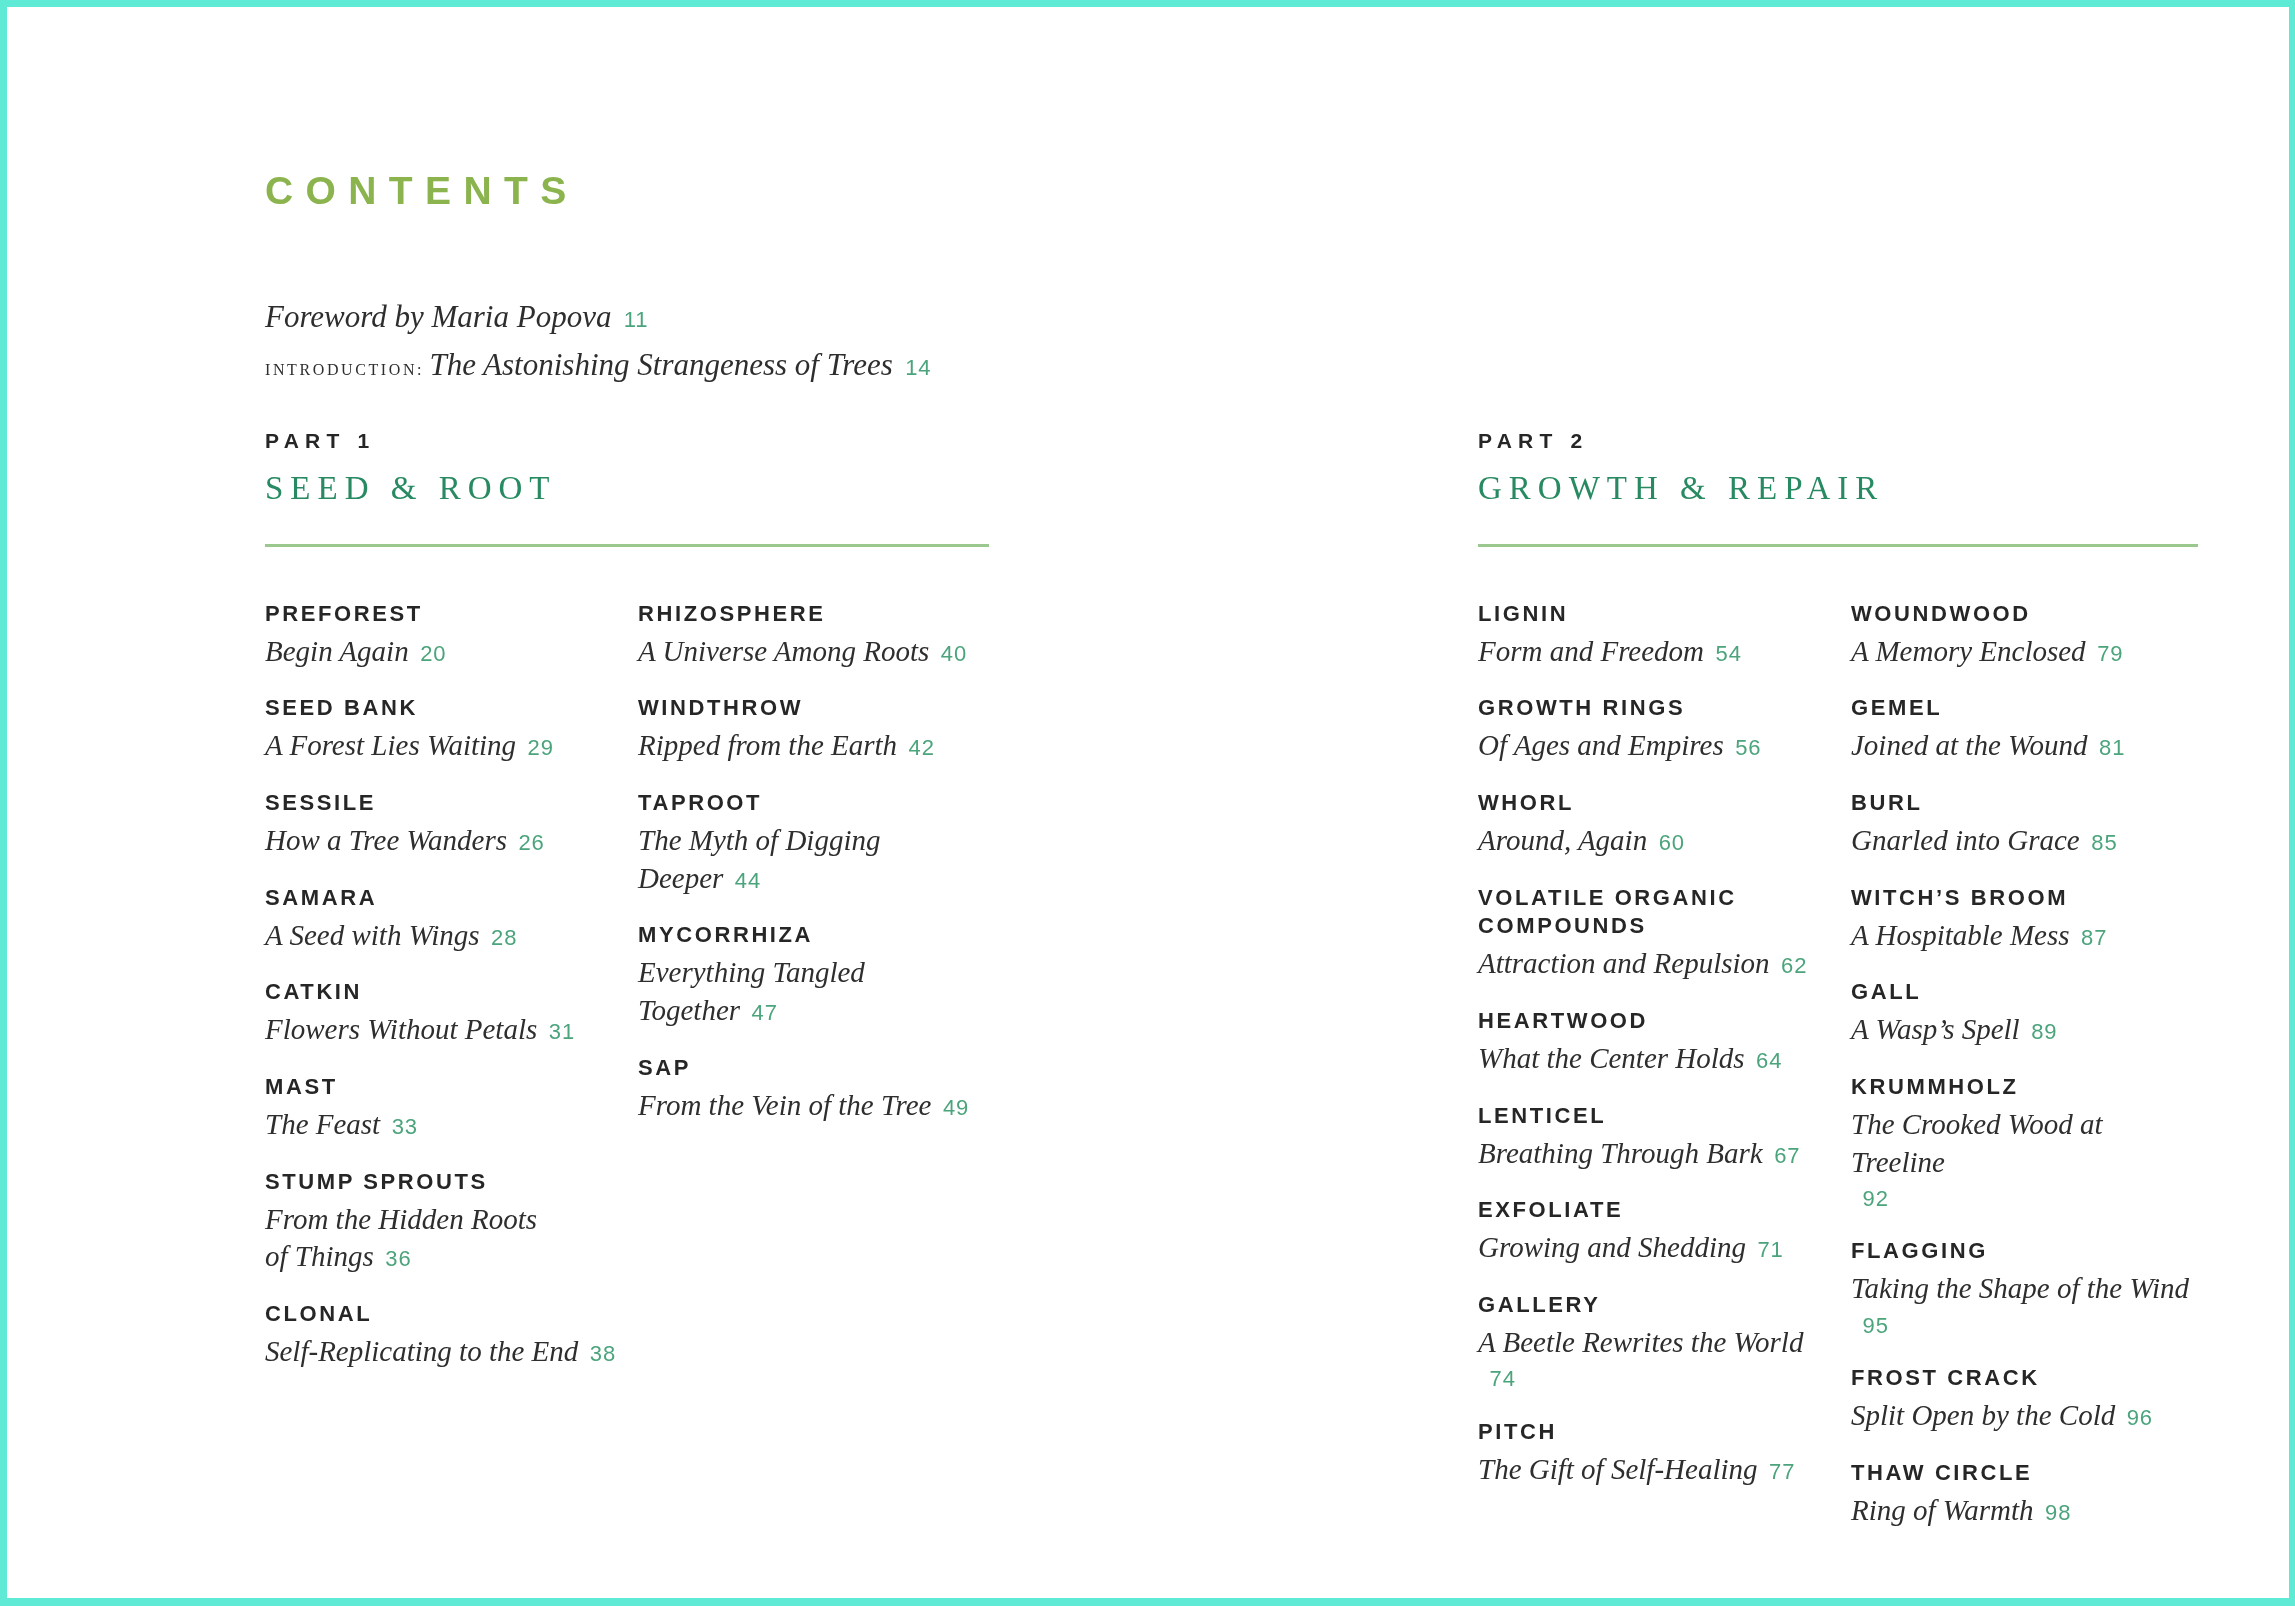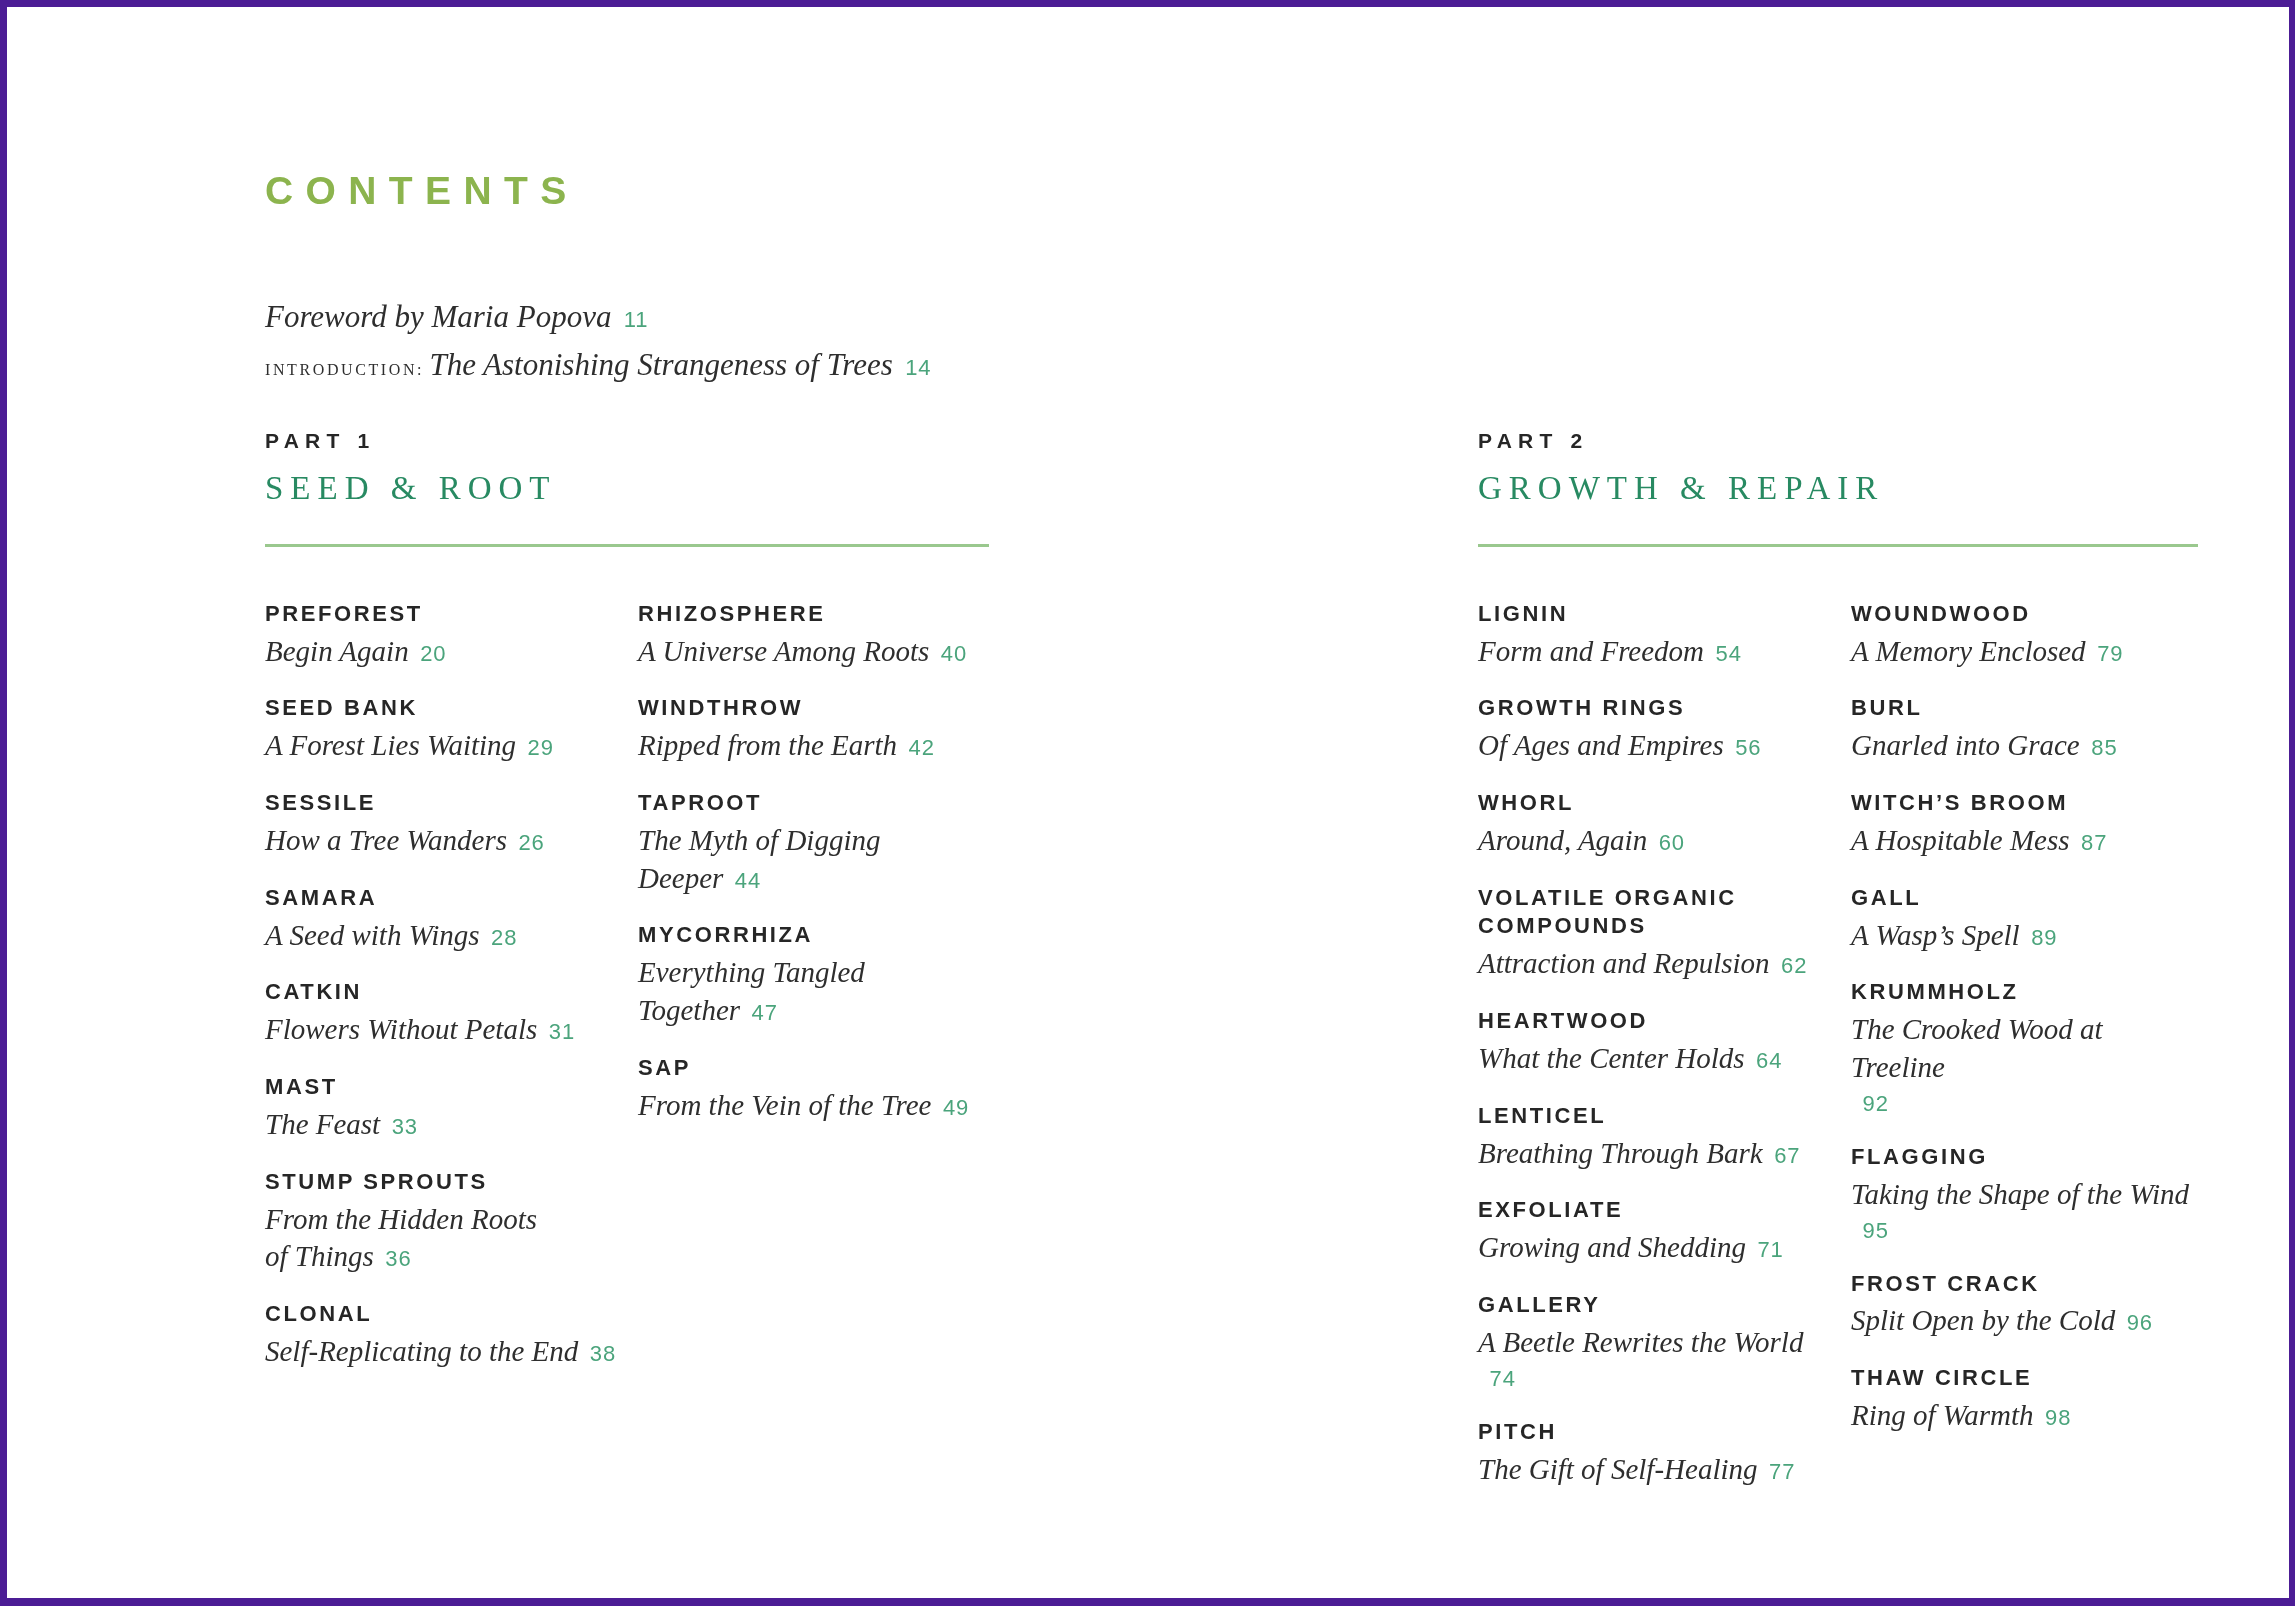--- a/index.html
+++ b/index.html
@@ -1,17 +1,17 @@
 <!DOCTYPE html>
 <html style="font-size:14px"><head>
 <meta charset="utf-8">
 <style>
   html,body { margin:0; padding:0; background:#C9CBCD; }
   .frame {
-    position:relative; width:2295px; height:1607px; background:#4c1d95;
+    position:relative; width:2295px; height:1607px; background:#5eead4;
     font-family:"Liberation Sans", sans-serif; overflow:hidden;
   }
   .page {
     position:absolute; left:7px; top:7px; width:2282px; height:1591px;
     background:#FFFFFF;
   }
 
   .contents-title {
     position:absolute; left:258px; top:164px; margin:0;
     font:700 39px/1 "Liberation Sans", sans-serif;
@@ -186,20 +186,24 @@
               <div class="entry-heading">PITCH</div>
               <div class="entry-subtitle">The Gift of Self-Healing<span class="pagenum">77</span></div>
             </div>
           </div>
         <div class="col col-2">
             <div class="entry">
               <div class="entry-heading">WOUNDWOOD</div>
               <div class="entry-subtitle">A Memory Enclosed<span class="pagenum">79</span></div>
             </div>
             <div class="entry">
+              <div class="entry-heading">GEMEL</div>
+              <div class="entry-subtitle">Joined at the Wound<span class="pagenum">81</span></div>
+            </div>
+            <div class="entry">
               <div class="entry-heading">BURL</div>
               <div class="entry-subtitle">Gnarled into Grace<span class="pagenum">85</span></div>
             </div>
             <div class="entry">
               <div class="entry-heading">WITCH’S BROOM</div>
               <div class="entry-subtitle">A Hospitable Mess<span class="pagenum">87</span></div>
             </div>
             <div class="entry">
               <div class="entry-heading">GALL</div>
               <div class="entry-subtitle">A Wasp’s Spell<span class="pagenum">89</span></div>

